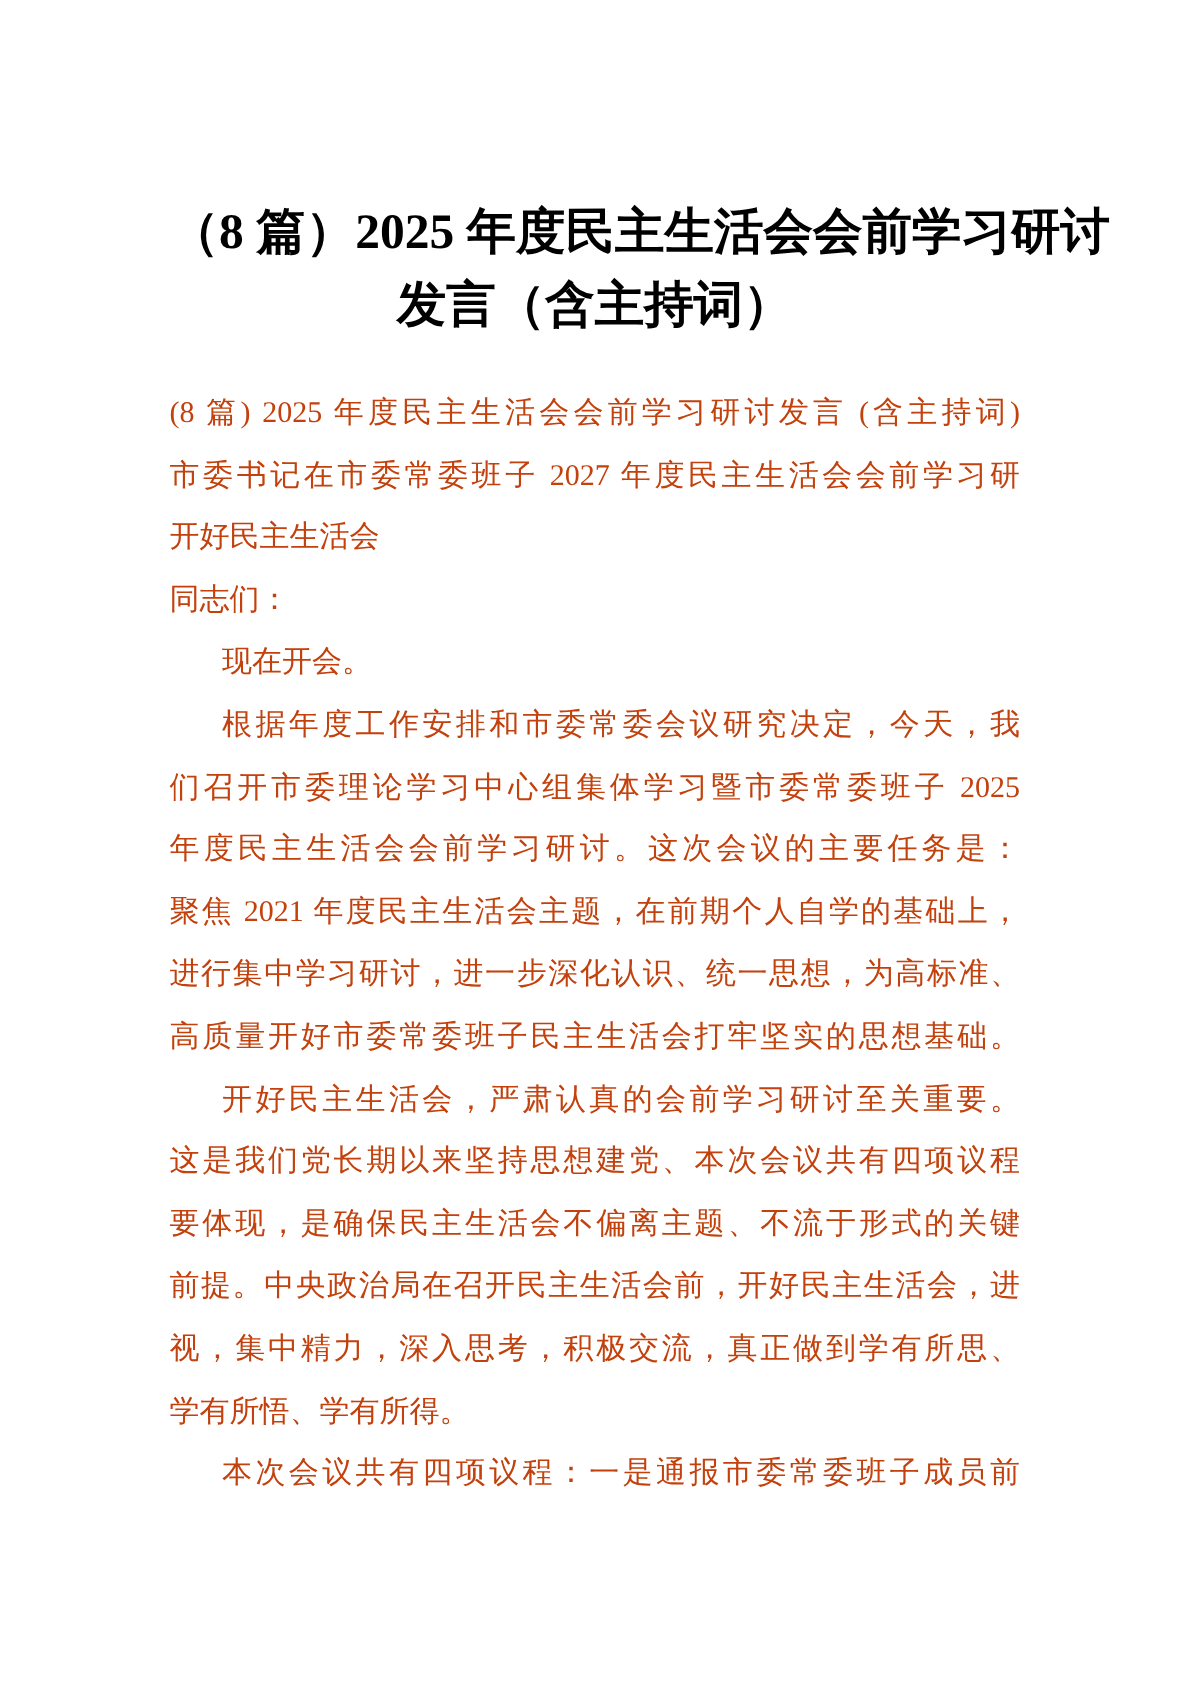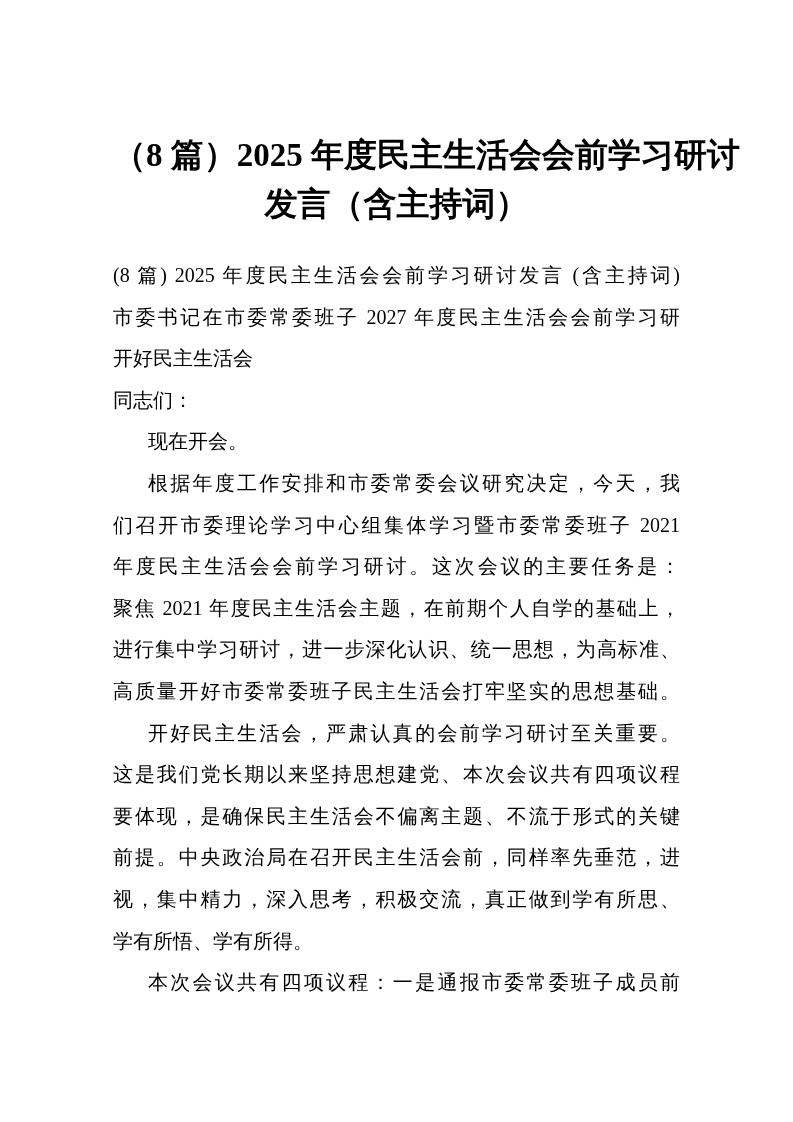--- a/index.html
+++ b/index.html
@@ -29,21 +29,21 @@
     line-height: 49px;
     font-weight: 700;
     color: #000000;
     text-align: center;
   }
   .title-line {
     white-space: nowrap;
   }
   .doc-body {
     margin-top: 26px;
-    color: #000000;
+    color: #c2410c;
     font-size: 20px;
   }
   .line {
     height: 41.6px;
     line-height: 41.6px;
     overflow: hidden;
   }
   .j {
     text-align: justify;
     text-align-last: justify;
@@ -63,28 +63,28 @@
       <div class="title-line">发言（含主持词）</div>
     </h1>
 
     <div class="doc-body">
       <div class="line j">(8 篇) 2025 年度民主生活会会前学习研讨发言 (含主持词)</div>
       <div class="line j">市委书记在市委常委班子 2027 年度民主生活会会前学习研</div>
       <div class="line">开好民主生活会</div>
       <div class="line">同志们：</div>
       <div class="line ind">现在开会。</div>
       <div class="line ind j">根据年度工作安排和市委常委会议研究决定，今天，我</div>
-      <div class="line j">们召开市委理论学习中心组集体学习暨市委常委班子 2021</div>
+      <div class="line j">们召开市委理论学习中心组集体学习暨市委常委班子 2025</div>
       <div class="line j">年度民主生活会会前学习研讨。这次会议的主要任务是：</div>
       <div class="line j">聚焦 2021 年度民主生活会主题，在前期个人自学的基础上，</div>
       <div class="line j">进行集中学习研讨，进一步深化认识、统一思想，为高标准、</div>
       <div class="line j">高质量开好市委常委班子民主生活会打牢坚实的思想基础。</div>
       <div class="line ind j">开好民主生活会，严肃认真的会前学习研讨至关重要。</div>
       <div class="line j">这是我们党长期以来坚持思想建党、本次会议共有四项议程</div>
       <div class="line j">要体现，是确保民主生活会不偏离主题、不流于形式的关键</div>
-      <div class="line j">前提。中央政治局在召开民主生活会前，同样率先垂范，进</div>
+      <div class="line j">前提。中央政治局在召开民主生活会前，开好民主生活会，进</div>
       <div class="line j">视，集中精力，深入思考，积极交流，真正做到学有所思、</div>
       <div class="line">学有所悟、学有所得。</div>
       <div class="line ind j">本次会议共有四项议程：一是通报市委常委班子成员前</div>
     </div>
 
   </div>
 </div>
 
 </body></html>

